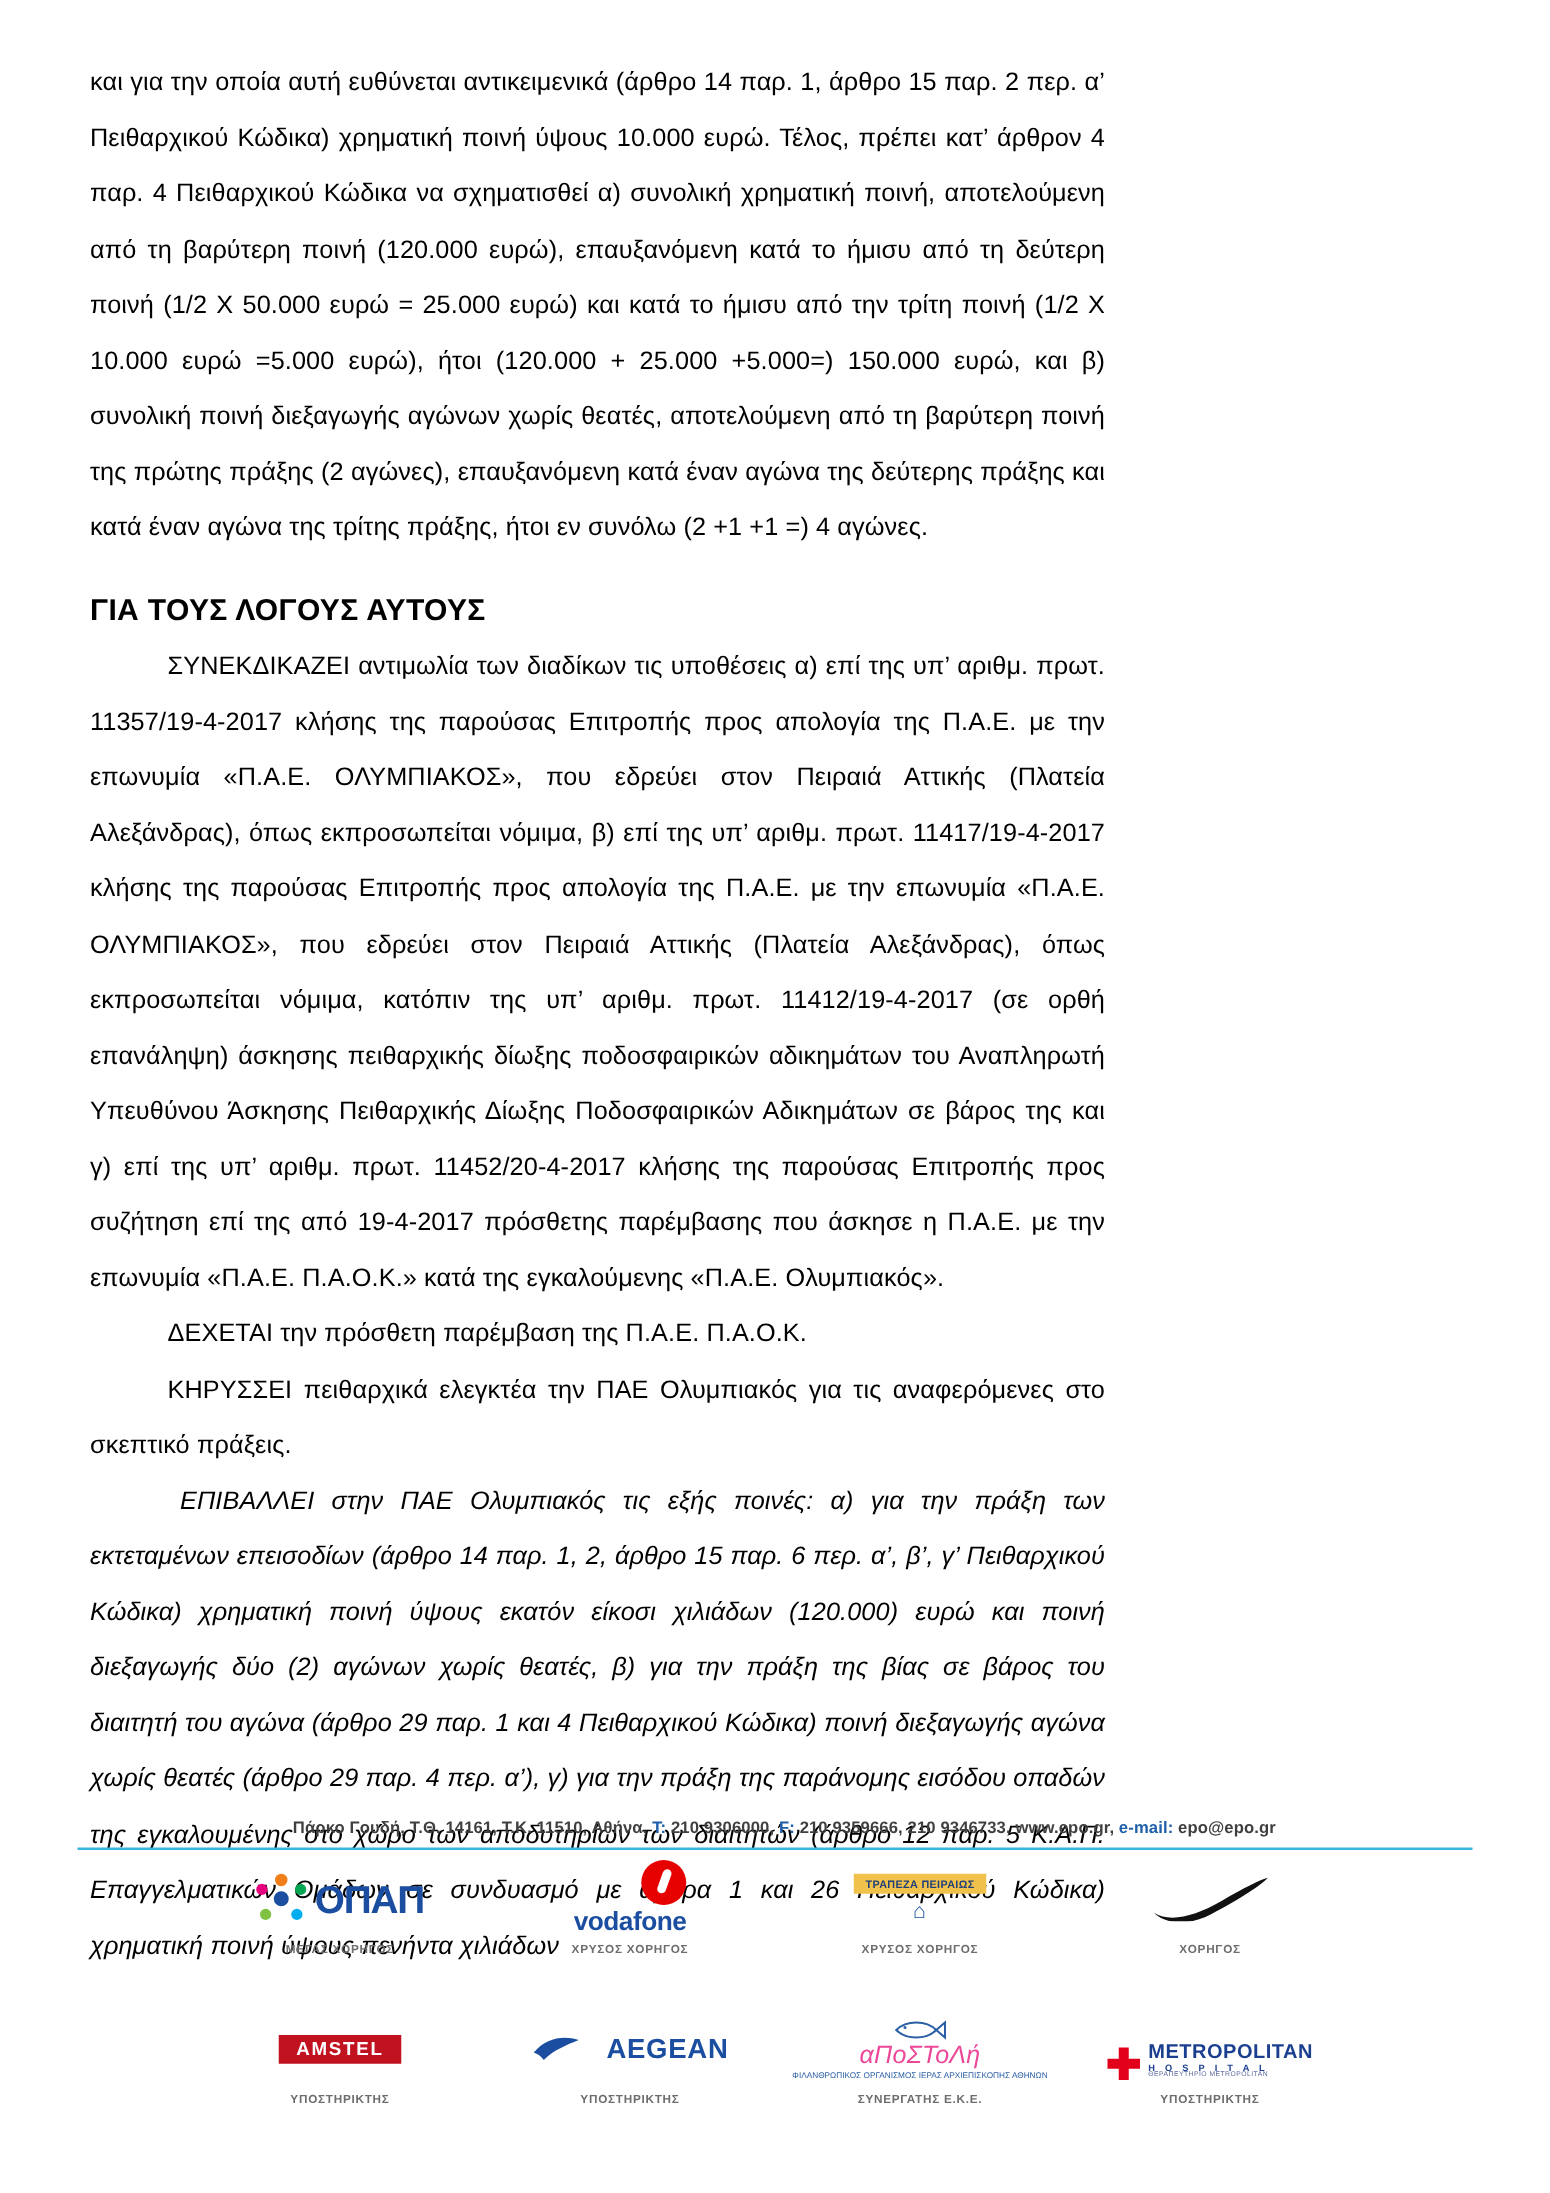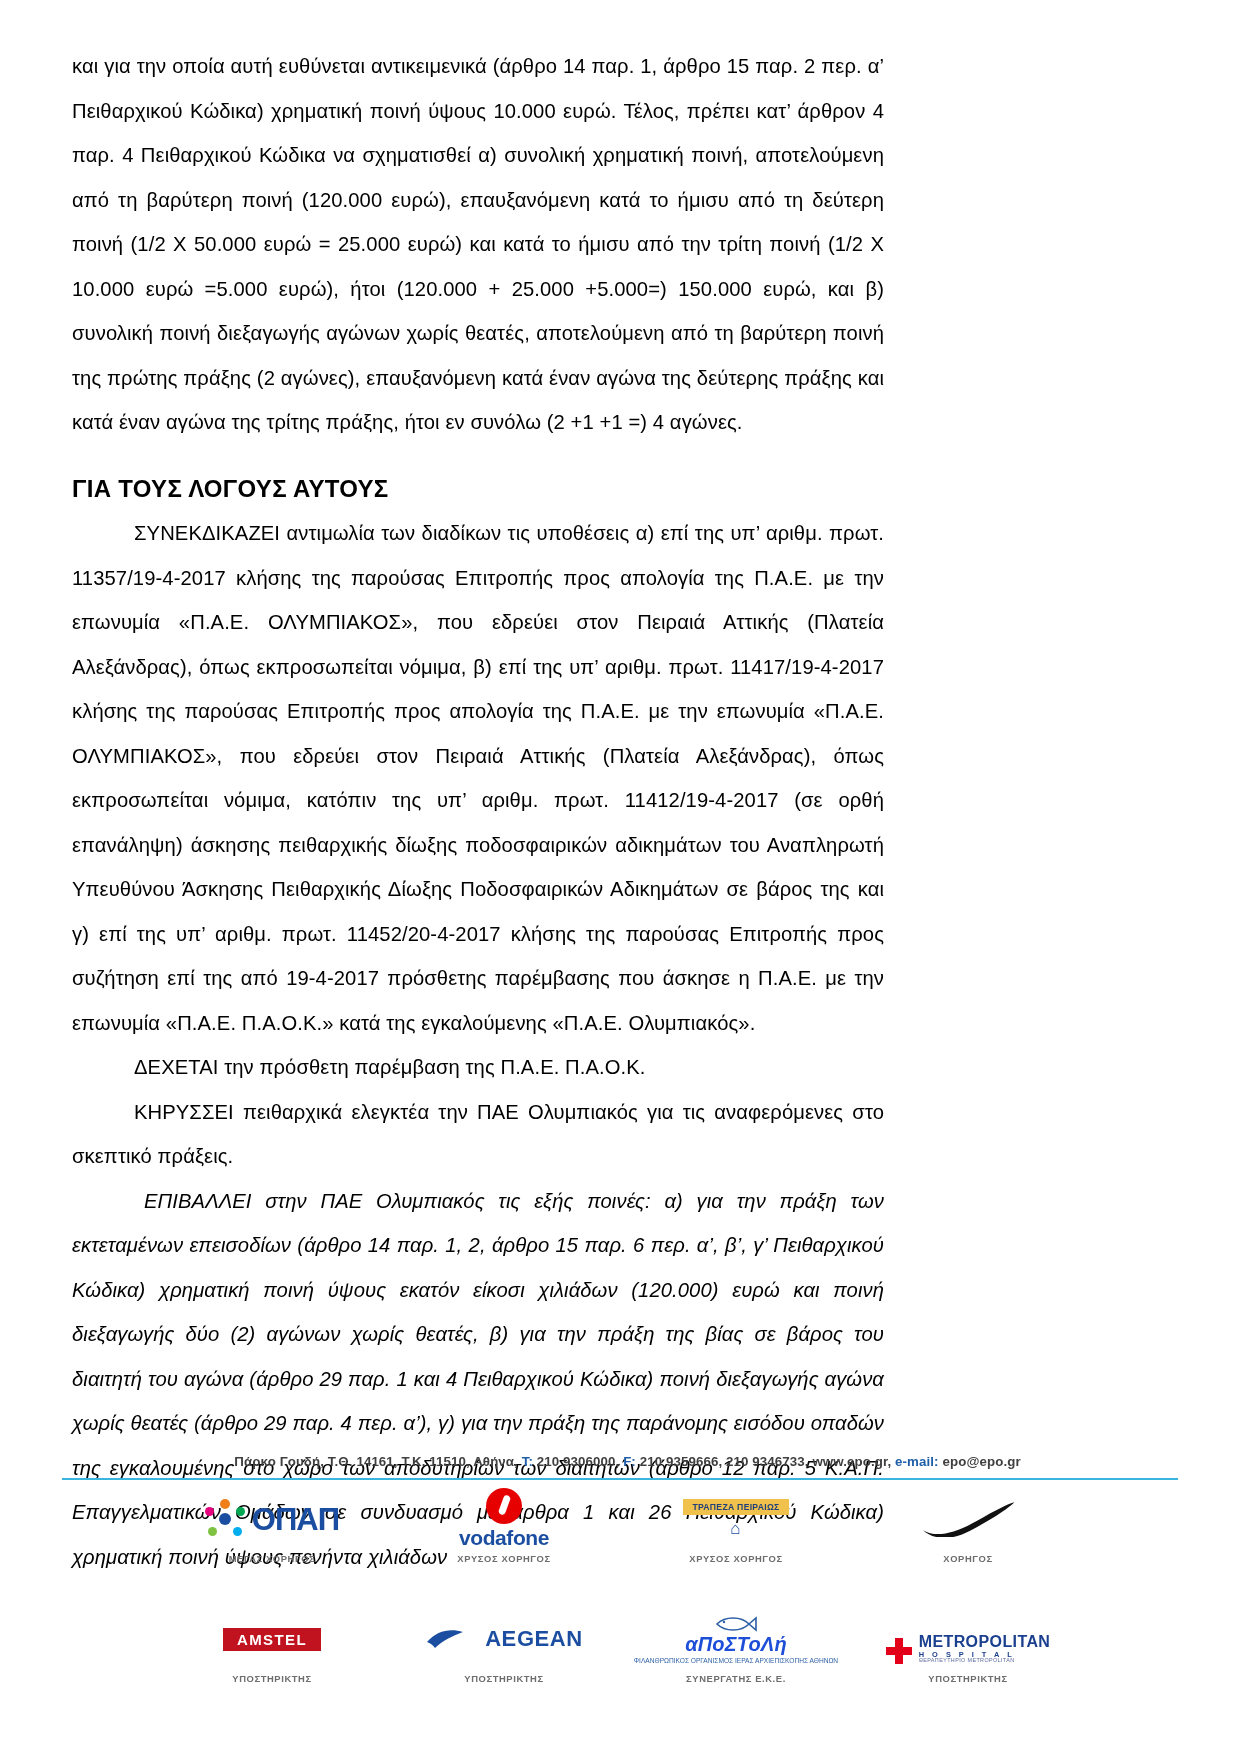--- a/index.html
+++ b/index.html
@@ -67,21 +67,21 @@
   }
   .logo-art{height:54px;display:flex;align-items:center;justify-content:center;}
 
   
   .opap{display:flex;align-items:center;gap:7px;}
   .opap-mark{position:relative;width:40px;height:40px;}
   .opap-mark i{position:absolute;display:block;border-radius:50%;}
   .opap-txt{font-size:31px;font-weight:bold;color:#1b4ea0;letter-spacing:-1px;line-height:1;}
 
   
-  .vf{display:flex;flex-direction:column;align-items:center;}
+  .vf{display:flex;flex-direction:column;align-items:flex-end;}
   .vf-mark{
     width:36px;height:36px;border-radius:50%;background:#e60000;position:relative;
   }
   .vf-mark:after{
     content:"";position:absolute;left:15px;top:7px;width:7px;height:20px;
     border-radius:4px;background:#ffffff;transform:rotate(20deg);
   }
   .vf-txt{font-size:21px;color:#1b4ea0;font-weight:bold;letter-spacing:-.4px;margin-top:2px;}
 
   
@@ -100,21 +100,21 @@
     background:#c1121f;color:#ffffff;font-size:15px;font-weight:bold;
     padding:4px 14px;letter-spacing:1.4px;line-height:1;
   }
 
   
   .aeg{display:flex;align-items:center;gap:20px;}
   .aeg-txt{font-size:22px;font-weight:bold;color:#1b4ea0;letter-spacing:.6px;}
 
   
   .apo{display:flex;flex-direction:column;align-items:center;}
-  .apo-txt{font-size:20px;color:#1d4ed8;font-style:italic;font-weight:bold;letter-spacing:.2px;}
+  .apo-txt{font-size:20px;color:#ec4899;font-style:italic;font-weight:normal;letter-spacing:.2px;}
   .apo-sub{font-size:6.6px;color:#2b5fa5;margin-top:1px;}
 
   
   .metro{display:flex;align-items:flex-end;gap:7px;margin-top:20px;}
   .metro-cross{position:relative;width:26px;height:26px;}
   .metro-cross b{position:absolute;background:#e2001a;display:block;}
   .metro-cross b:nth-child(1){left:9px;top:0;width:8px;height:26px;}
   .metro-cross b:nth-child(2){left:0;top:9px;width:26px;height:8px;}
   .metro-txt{line-height:1.05;}
   .metro-t1{font-size:16px;font-weight:bold;color:#1b3f8f;letter-spacing:.4px;}

